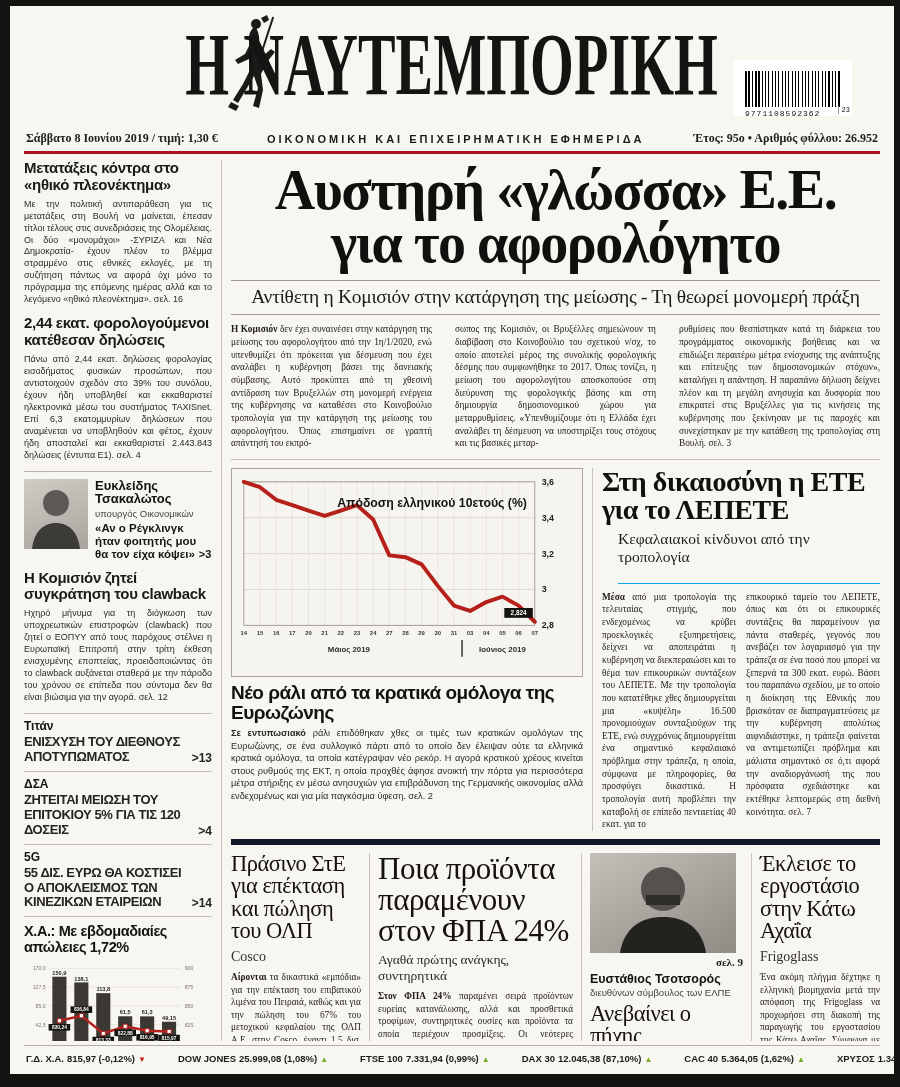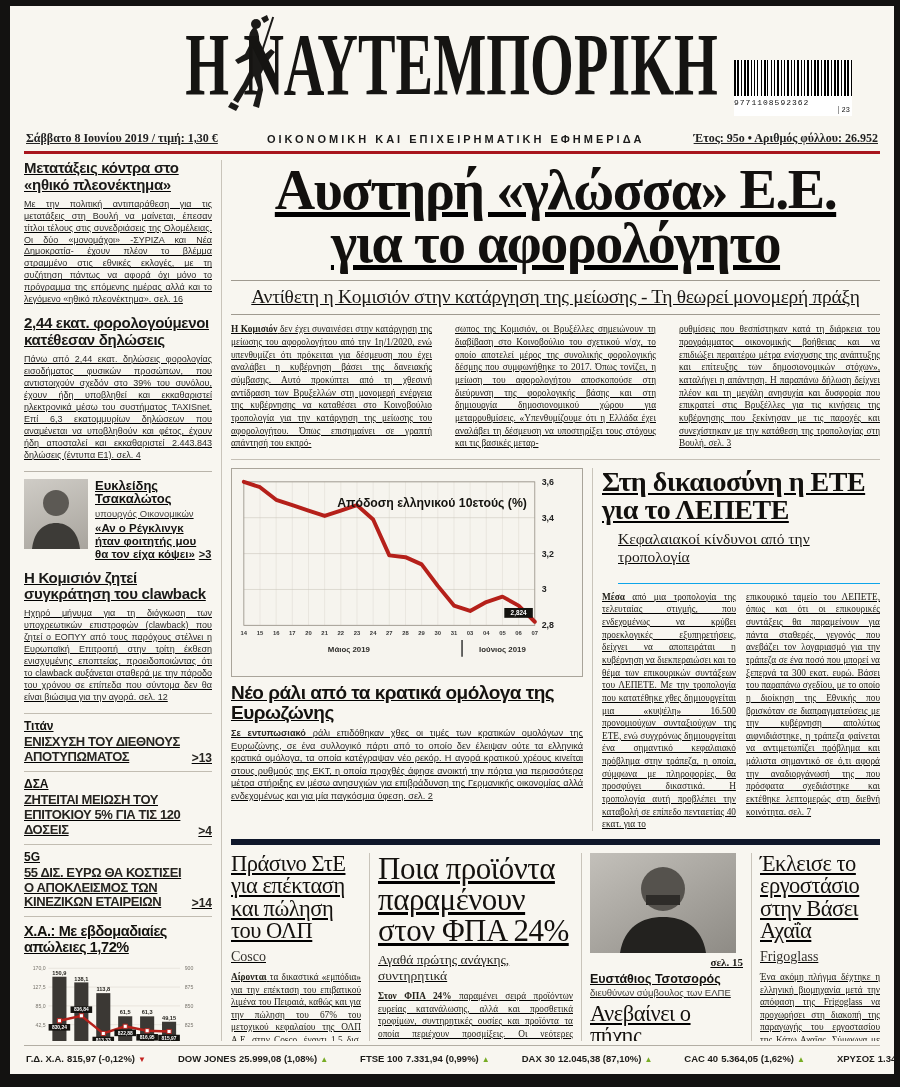--- a/index.html
+++ b/index.html
@@ -9,32 +9,32 @@
   .page { position:absolute; top:6px; left:10px; right:6px; bottom:13px;
           background:#f8f6f0; padding:6px 14px 4px 14px; overflow:hidden;
           display:flex; flex-direction:column; }
 
   
   .header { position:relative; height:118px; }
   .hermes { position:absolute; left:198px; top:2px; width:62px; height:110px; }
   .masthead-wrap { position:absolute; left:0; right:0; top:8px; text-align:center; }
   .masthead { display:inline-block; font:bold 64px "Liberation Serif", serif; color:#151412;
               letter-spacing:0px; transform:scaleY(1.38) scaleX(0.88); transform-origin:50% 20%; white-space:nowrap; }
-  .barcode-wrap { position:absolute; right:28px; top:48px; width:118px; height:56px; background:#fff; padding:0; }
+  .barcode-wrap { position:absolute; right:28px; top:48px; width:118px; height:56px; background:#fff; padding:11px; }
   .barcode-bars { height:36px; background:repeating-linear-gradient(90deg,#000 0 1.5px,#fff 1.5px 3px,#000 3px 4.5px,#fff 4.5px 7px,#000 7px 8px,#fff 8px 10px); }
   .barcode-num { font:8px "Liberation Mono", monospace; color:#111; text-align:left; padding-top:2px; letter-spacing:1px;}
   .barcode-addon { position:absolute; right:2px; bottom:2px; font:7px "Liberation Mono", monospace; color:#111; border-left:1px solid #999; padding-left:3px;}
 
   .dateline { display:flex; justify-content:space-between; align-items:center; height:24px;
               border-bottom:3px solid #a8151d; padding:0 2px 4px 2px; }
-  .dl-left, .dl-right { font:bold 12px "Liberation Serif", serif; color:#222;text-decoration:underline; }
+  .dl-left, .dl-right { font:bold 12px "Liberation Serif", serif; color:#222; }
   .dl-center { font:bold 11px "Liberation Sans", sans-serif; letter-spacing:3px; color:#1a1a1a; }
 
   
-  .main-row { flex:1; display:flex; overflow:hidden; padding-top:6px;text-decoration:underline; }
+  .main-row { flex:1; display:flex; overflow:hidden; padding-top:6px; }
   .sidebar { width:198px; flex:0 0 198px; padding-right:9px; border-right:1px solid #c9c4ba; font-family:"Liberation Sans", sans-serif; }
   .content { flex:1; padding-left:9px; display:flex; flex-direction:column; overflow:hidden; }
 
   
   .sb-art h3 { font:bold 15px/1.12 "Liberation Sans", sans-serif; color:#1b1a18; margin-bottom:5px; letter-spacing:-0.3px;}
   .sb-art p { font:9px/1.33 "Liberation Sans", sans-serif; color:#2b2a28; text-align:justify; }
   .sb-art { margin-bottom:9px; }
   .sb-rule { border:0; border-top:1px solid #b9b4aa; margin:7px 0; }
   .sb-quote { display:flex; gap:7px; margin-bottom:9px; }
   .sb-photo { width:64px; height:70px; flex:0 0 64px; background:linear-gradient(160deg,#cfccc6,#a8a49d); position:relative; overflow:hidden; }
@@ -366,28 +366,28 @@
         </div>
 
         <div class="b-col b-elpe">
           <div class="elpe-photo">
             <svg class="sil" viewBox="0 0 146 100">
               <circle cx="73" cy="36" r="22" fill="#55524d"></circle>
               <rect x="56" y="42" width="34" height="10" fill="#2e2c29"></rect>
               <path d="M30 100 C34 74 52 64 73 64 C94 64 112 74 116 100 Z" fill="#23221f"></path>
             </svg>
           </div>
-          <div class="elpe-page">σελ. 15</div>
+          <div class="elpe-page">σελ. 9</div>
           <div class="elpe-name">Ευστάθιος Τσοτσορός</div>
           <div class="elpe-role">διευθύνων σύμβουλος των ΕΛΠΕ</div>
           <h3 class="elpe-title">Ανεβαίνει ο πήχης προσδοκιών για τον όμιλο</h3>
         </div>
 
         <div class="b-col b-frig">
-          <h3>Έκλεισε το εργοστάσιο στην Βάσει Αχαΐα</h3>
+          <h3>Έκλεισε το εργοστάσιο στην Κάτω Αχαΐα</h3>
           <div class="b-kicker">Frigoglass</div>
           <p>Ένα ακόμη πλήγμα δέχτηκε η ελληνική βιομηχανία μετά την απόφαση της Frigoglass να προχωρήσει στη διακοπή της παραγωγής του εργοστασίου της Κάτω Αχαΐας. Σύμφωνα με την εταιρεία, η απόφαση εντάσσεται στο πλαίσιο των συνεχιζόμενων πρωτοβουλιών αναδιάρθρωσης των δομών της. σελ. 12</p>
         </div>
       </div>
     </div>
   </div>
 
   <hr class="ticker-rule">
   <div class="ticker">
     <span class="tick-item"><span class="t-label">Γ.Δ. Χ.Α.</span><span class="t-value">815,97 (-0,12%)</span><span class="arr down">▼</span></span>

